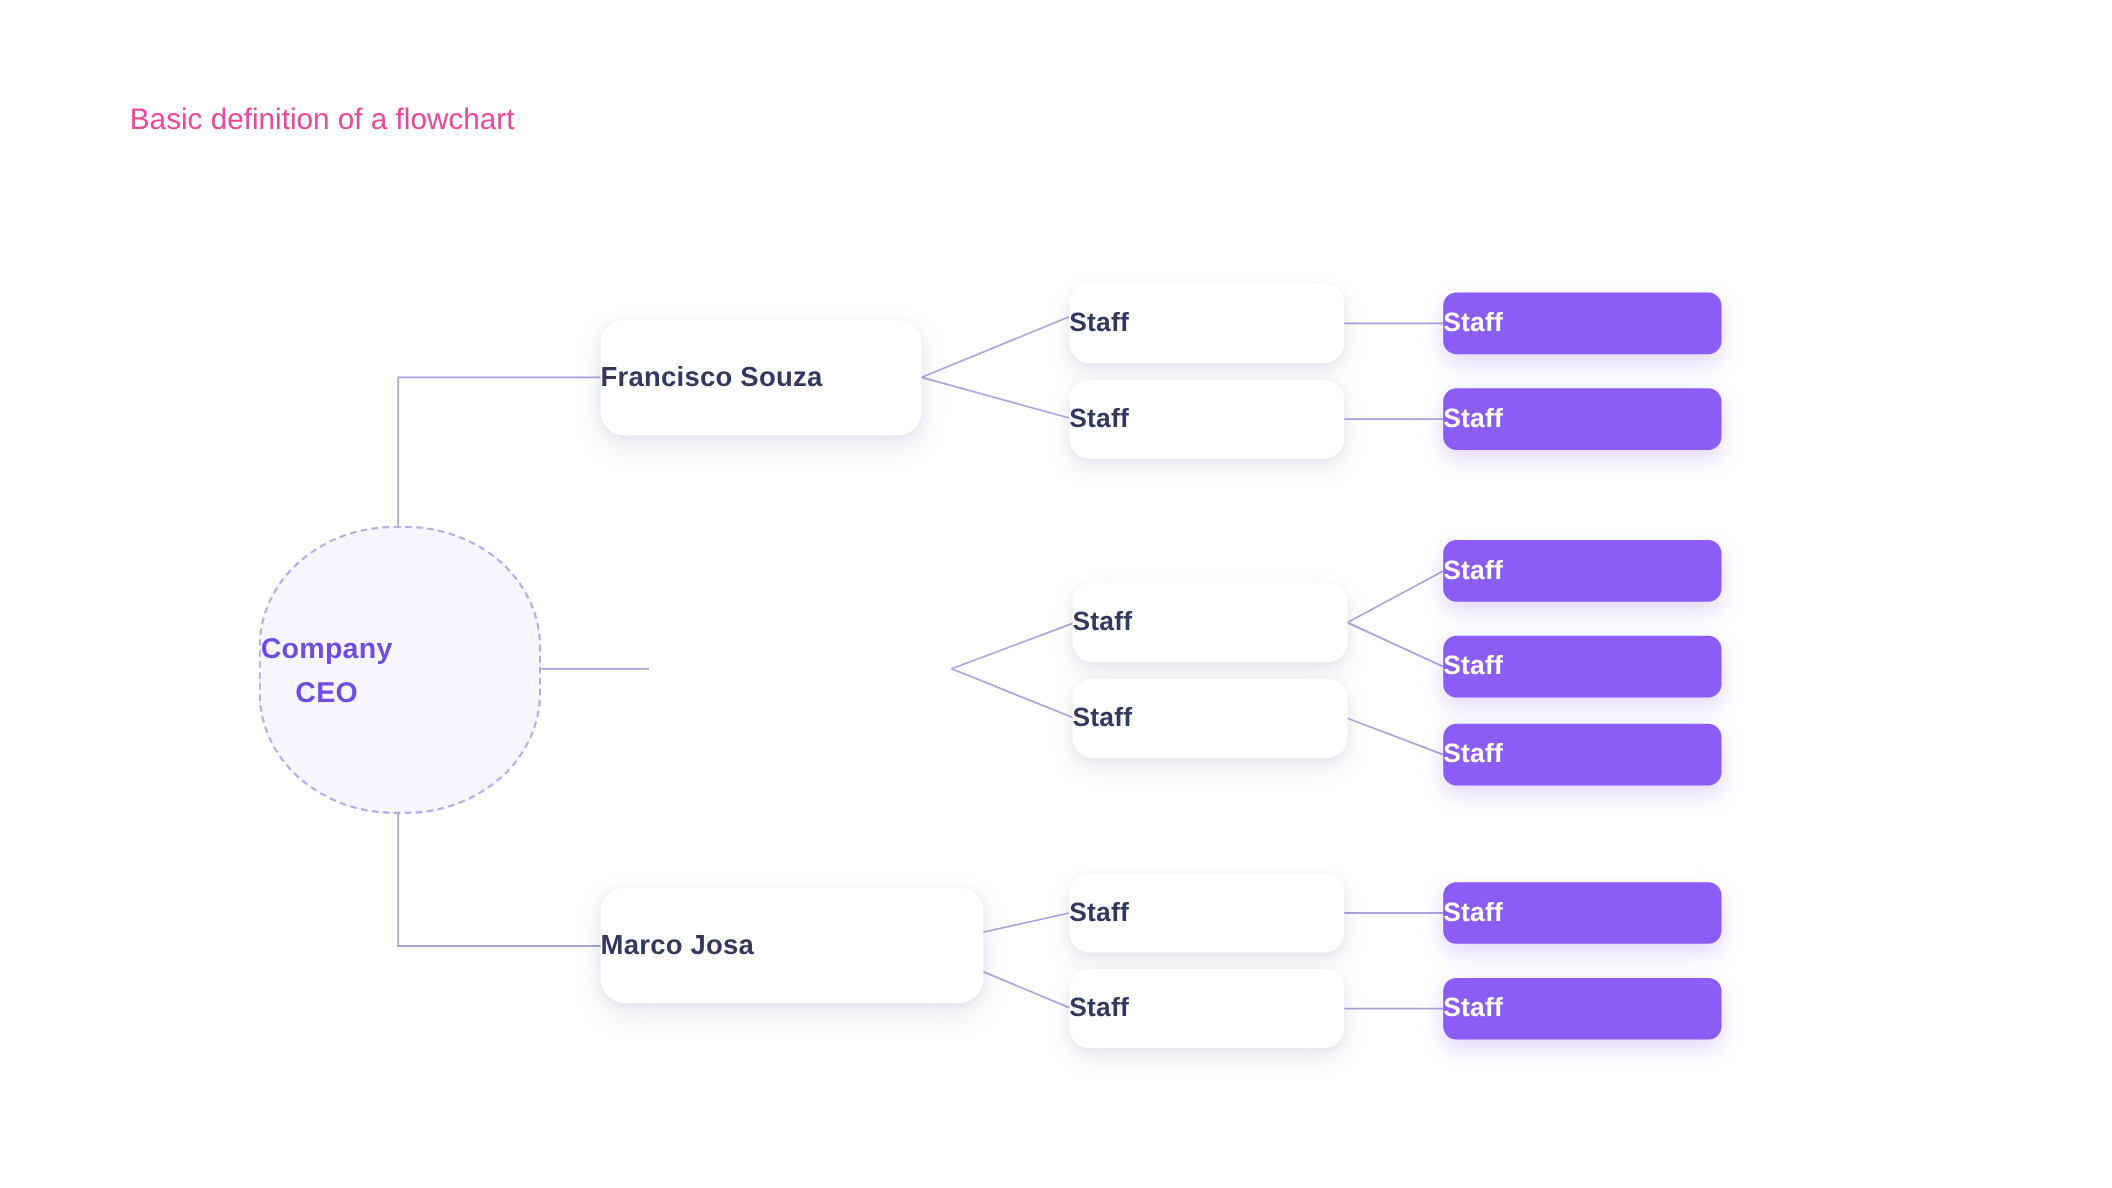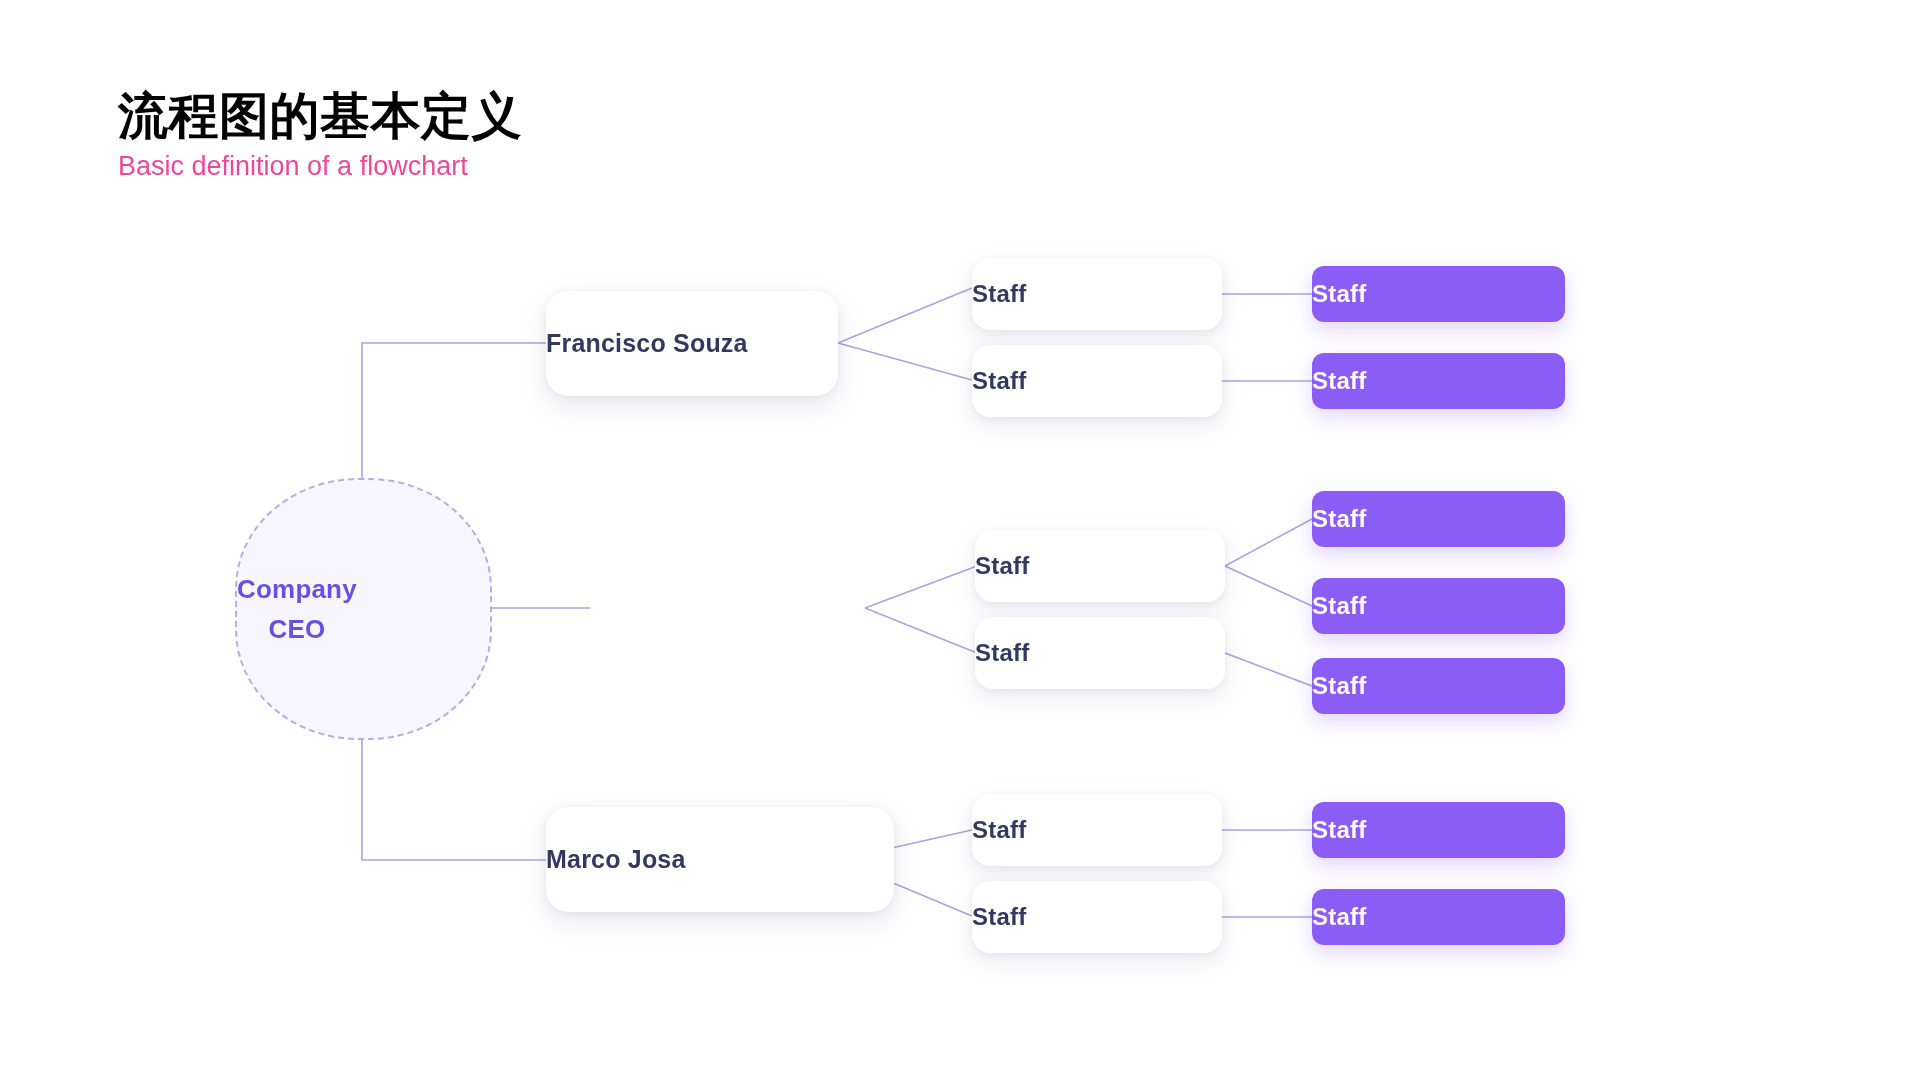--- a/index.html
+++ b/index.html
@@ -112,21 +112,20 @@
     font-size: 24px;
     font-weight: 700;
     letter-spacing: 0.2px;
     box-shadow: 0 8px 20px rgba(139,92,246,0.25);
   }
 </style>
 </head>
 <body style="background: rgb(255, 255, 255);">
 
 <div id="header">
-  <h1 id="page-title">流程图的基本定义</h1>
   <p id="page-subtitle">Basic definition of a flowchart</p>
 </div>
 
 <div id="chart">
 
   <svg id="edges" viewBox="0 0 1920 1080" width="1920" height="1080" xmlns="http://www.w3.org/2000/svg">
     <g fill="none" stroke="#a9a4dd" stroke-width="1.6">
 
       <path d="M 362 616 L 362 343 L 556 343"></path>
 

